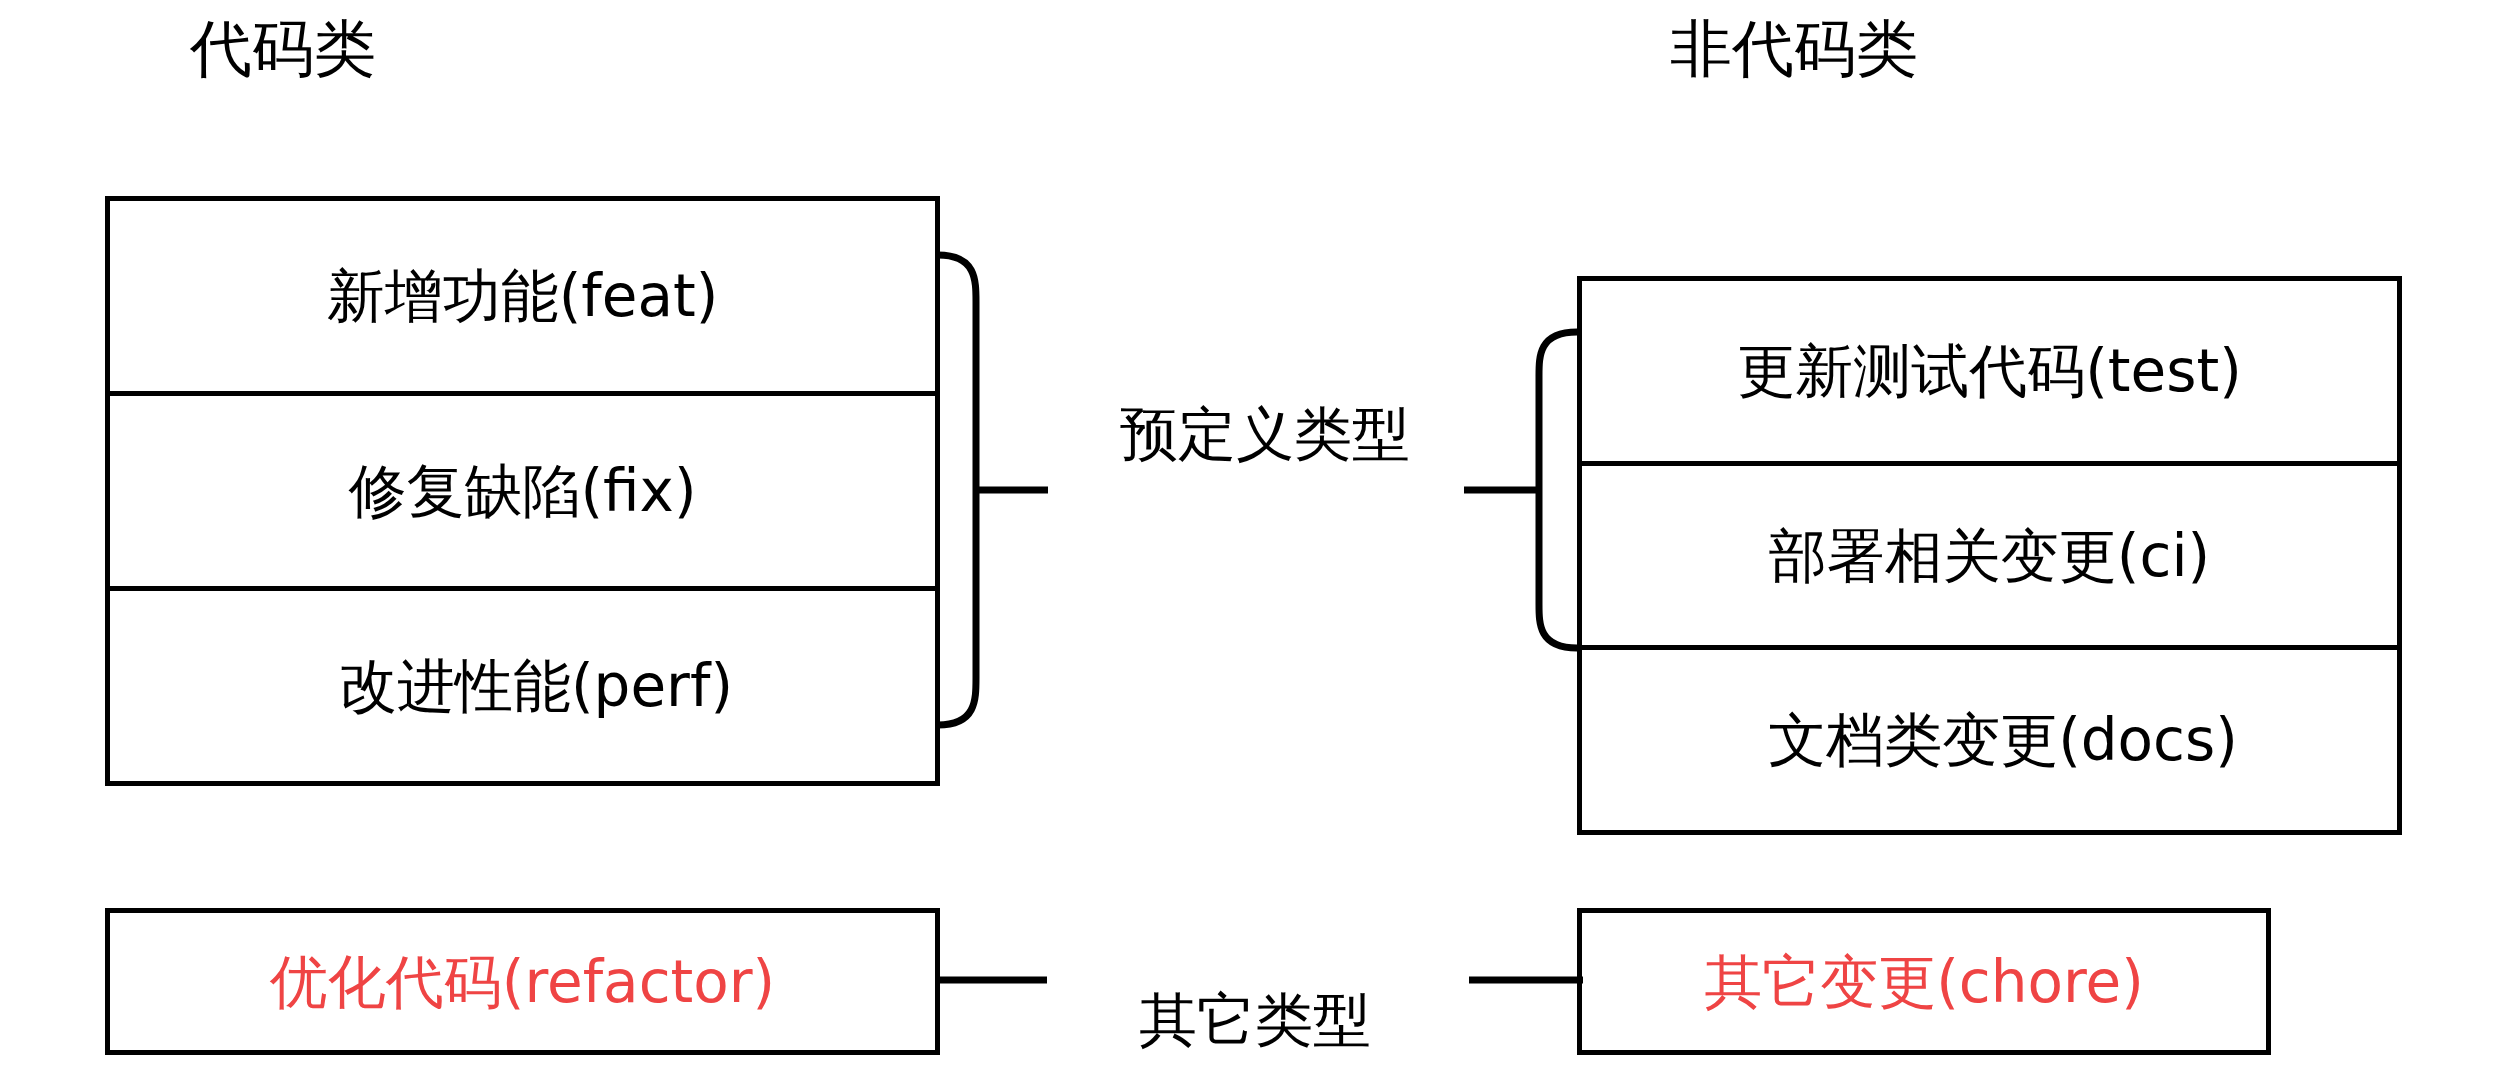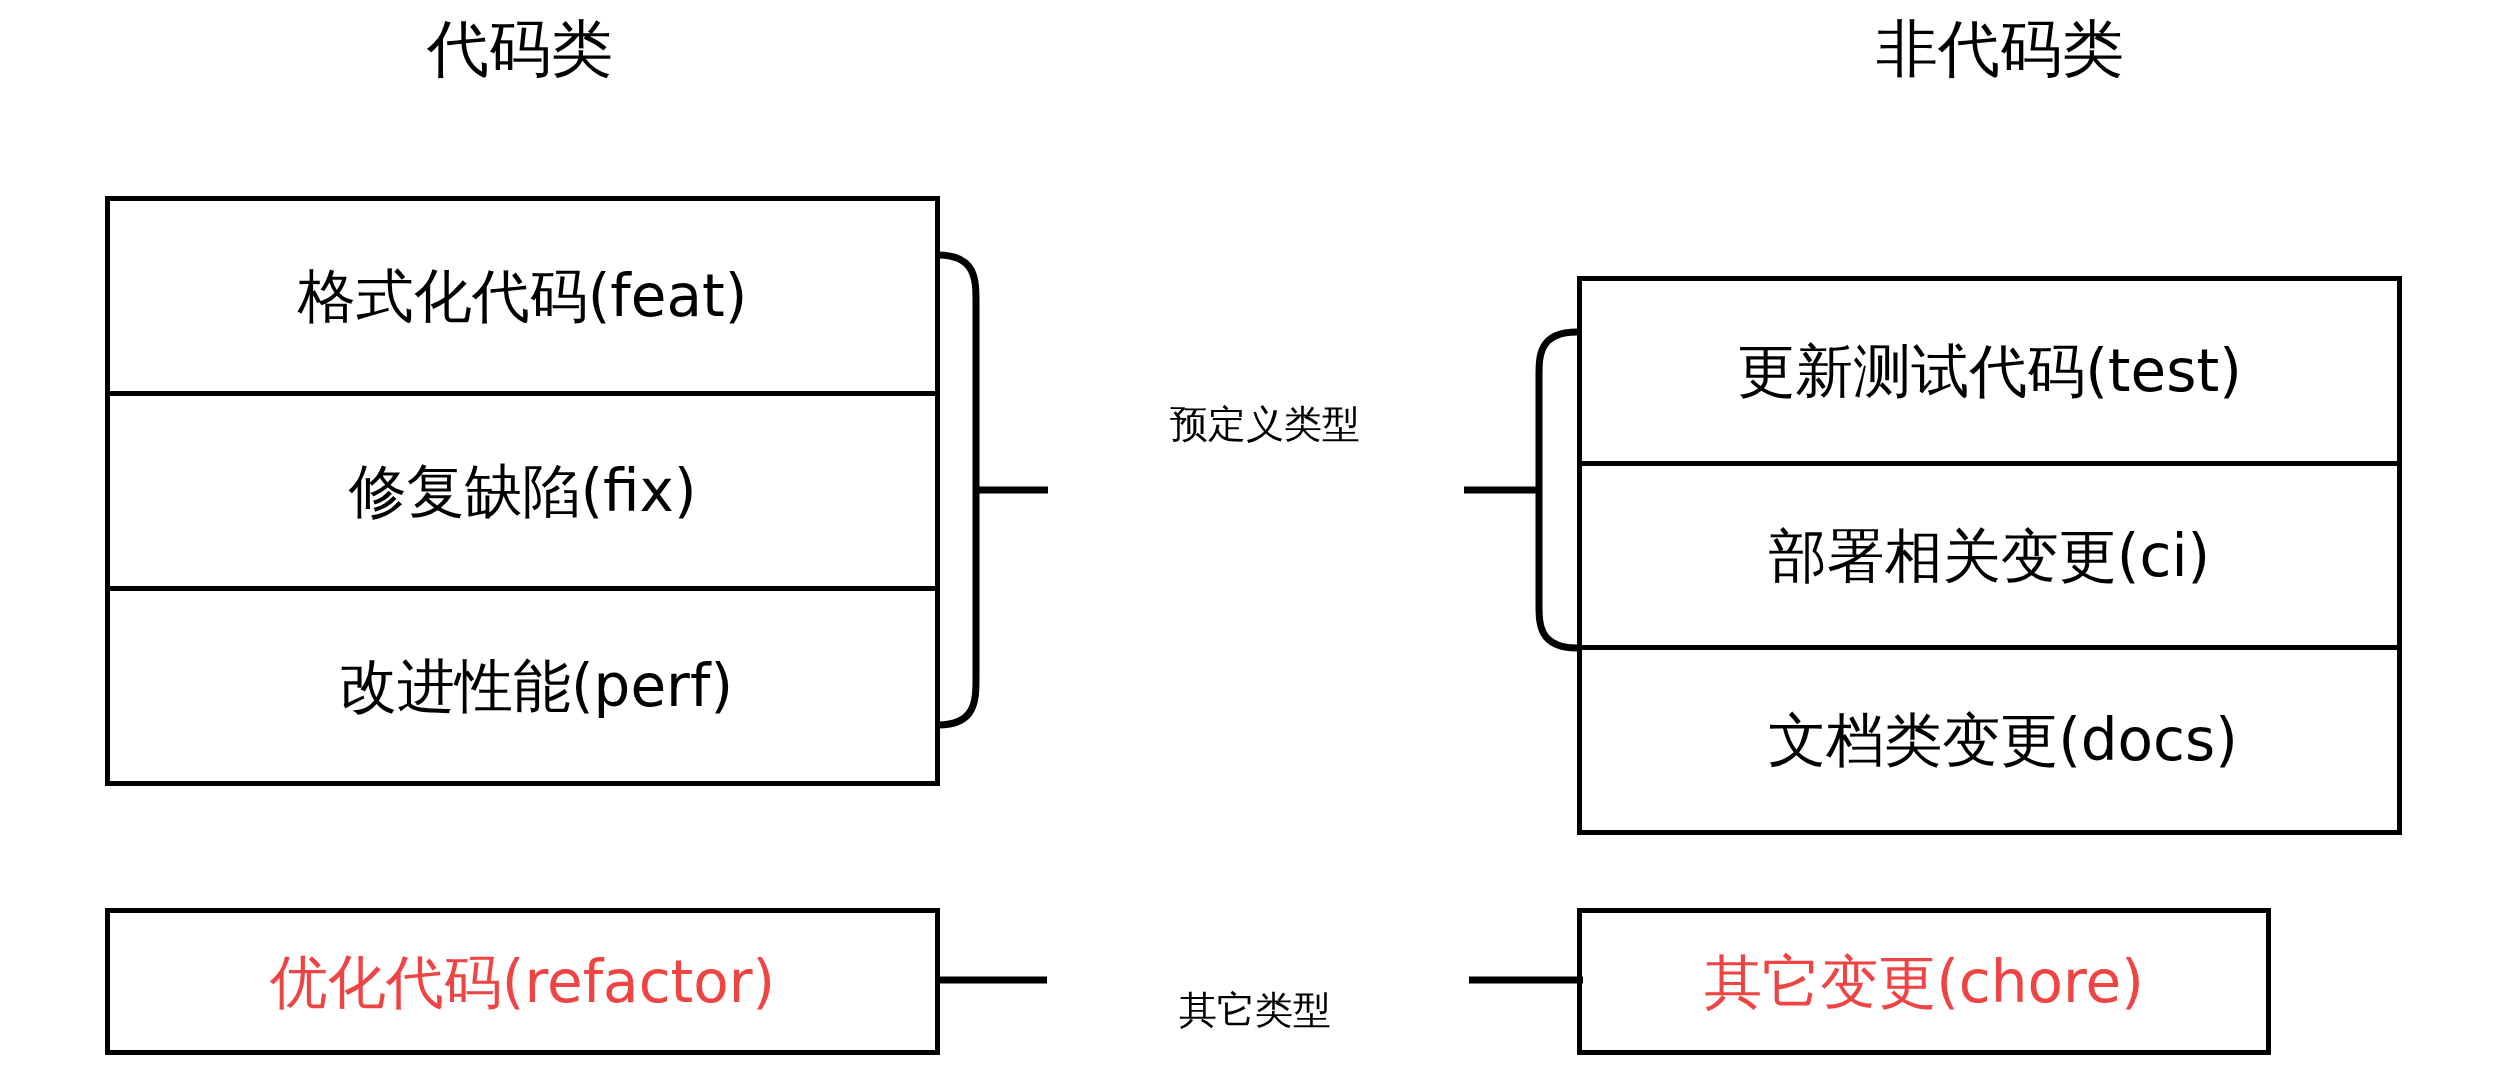--- a/index.html
+++ b/index.html
@@ -13,21 +13,20 @@
     height: 1078px;
     background: #ffffff;
     font-family: "DejaVu Sans", "Liberation Sans", sans-serif;
     color: #000000;
     overflow: hidden;
   }
 
   
   .col-header {
     position: absolute;
-    text-align: center;
     font-size: 62px;
     line-height: 1;
     white-space: nowrap;
     color: #000;
     font-weight: 400;
   }
   #header-code      { left: 190px;  top: 18px;  width: 660px; }
   #header-noncode   { left: 1670px; top: 18px; width: 660px; }
 
   
@@ -88,39 +87,39 @@
 
   #brace-left-svg   { left: 930px;  top: 240px; width: 120px; height: 500px; }
   #brace-right-svg  { left: 1460px; top: 320px; width: 125px; height: 340px; }
   #link-bottom-left-svg  { left: 935px;  top: 960px; width: 115px; height: 40px; }
   #link-bottom-right-svg { left: 1465px; top: 960px; width: 118px; height: 40px; }
 
   
   .mid-label {
     position: absolute;
     text-align: center;
-    font-size: 38px;
+    font-size: 58px;
     line-height: 1;
     white-space: nowrap;
     color: #000;
   }
   #label-predefined { left: 1030px; top: 405px; width: 470px; }
   #label-other      { left: 1035px; top: 955px; width: 440px; margin-top: 36px; }
 </style>
 </head>
 <body>
 
 <div id="stage">
 
   <div class="col-header" id="header-code">代码类</div>
 
   <div class="col-header" id="header-noncode">非代码类</div>
 
   <div class="box stack" id="table-code">
-    <div class="cell">格式化代码(feat)</div>
+    <div class="cell">新增功能(feat)</div>
     <div class="cell">修复缺陷(fix)</div>
     <div class="cell">改进性能(perf)</div>
   </div>
 
   <div class="box stack" id="table-noncode">
     <div class="cell">更新测试代码(test)</div>
     <div class="cell">部署相关变更(ci)</div>
     <div class="cell">文档类变更(docs)</div>
   </div>
 

